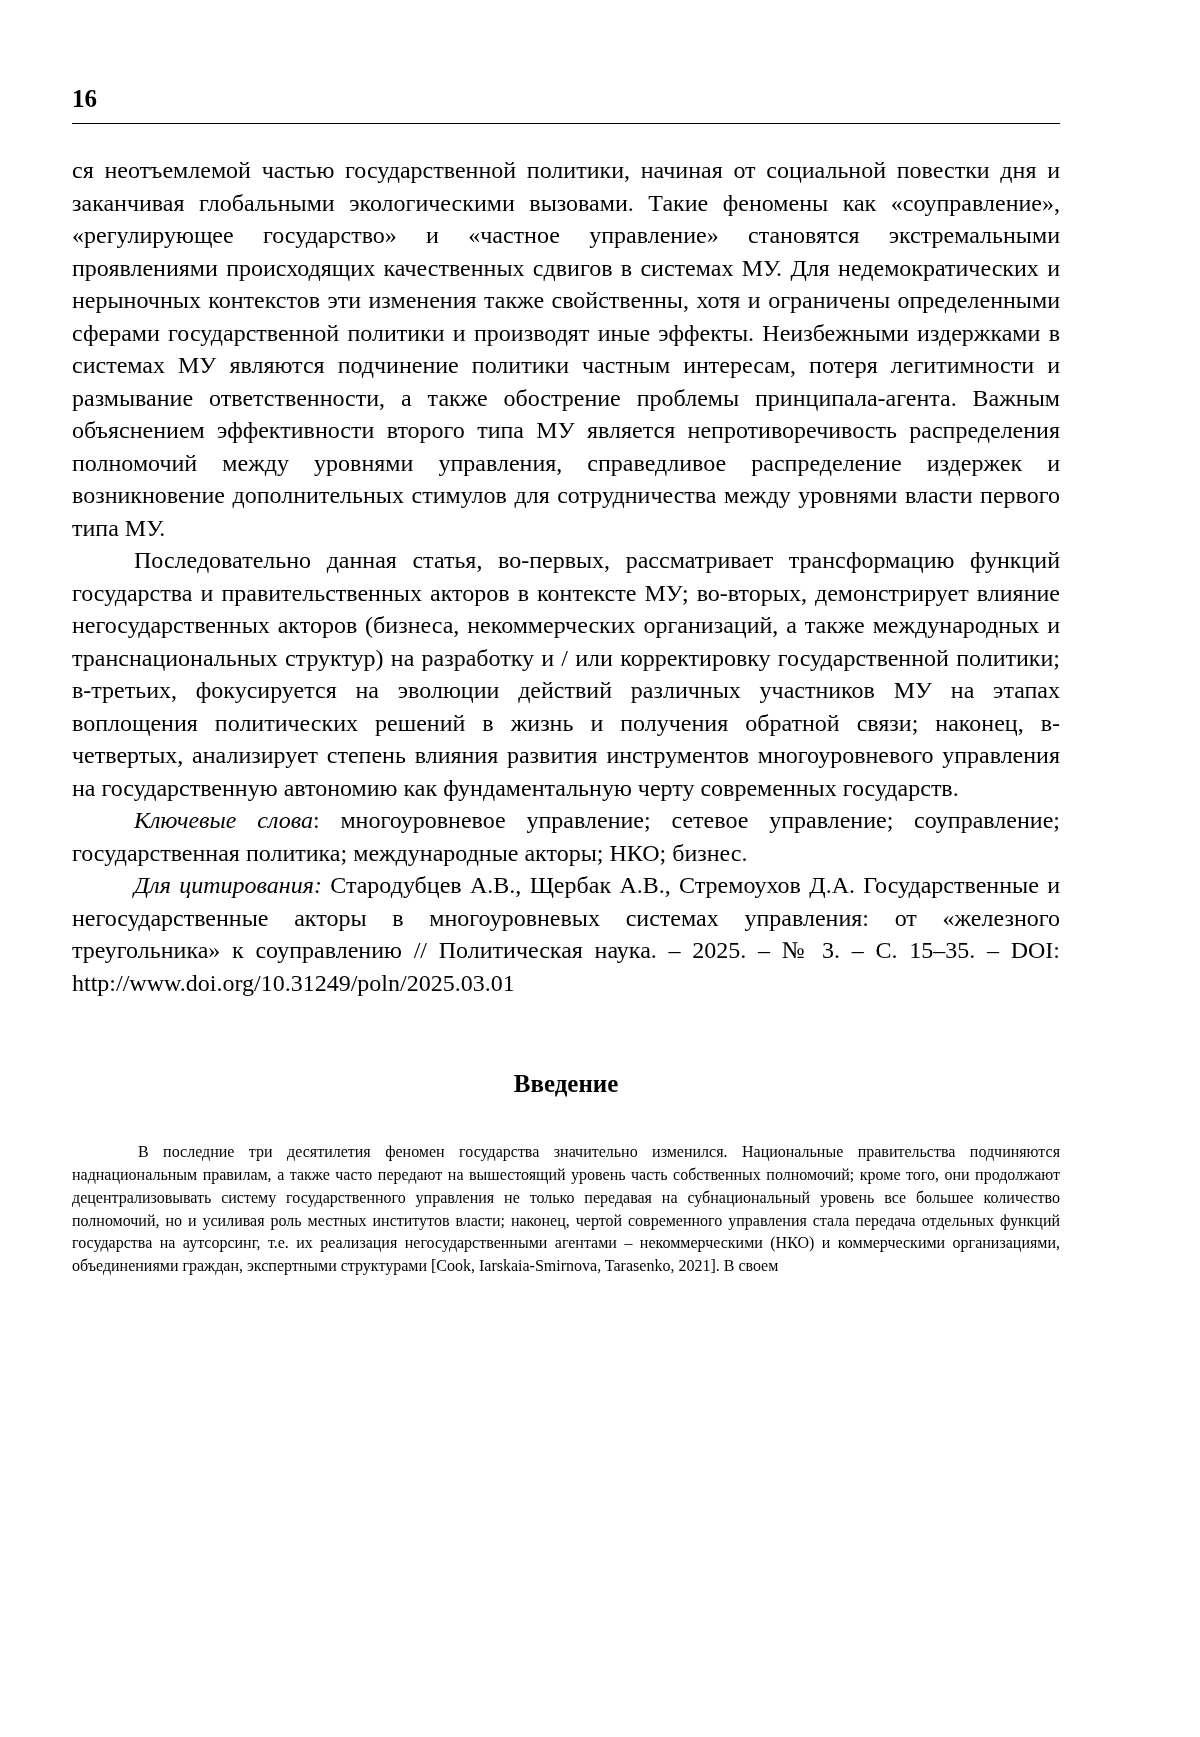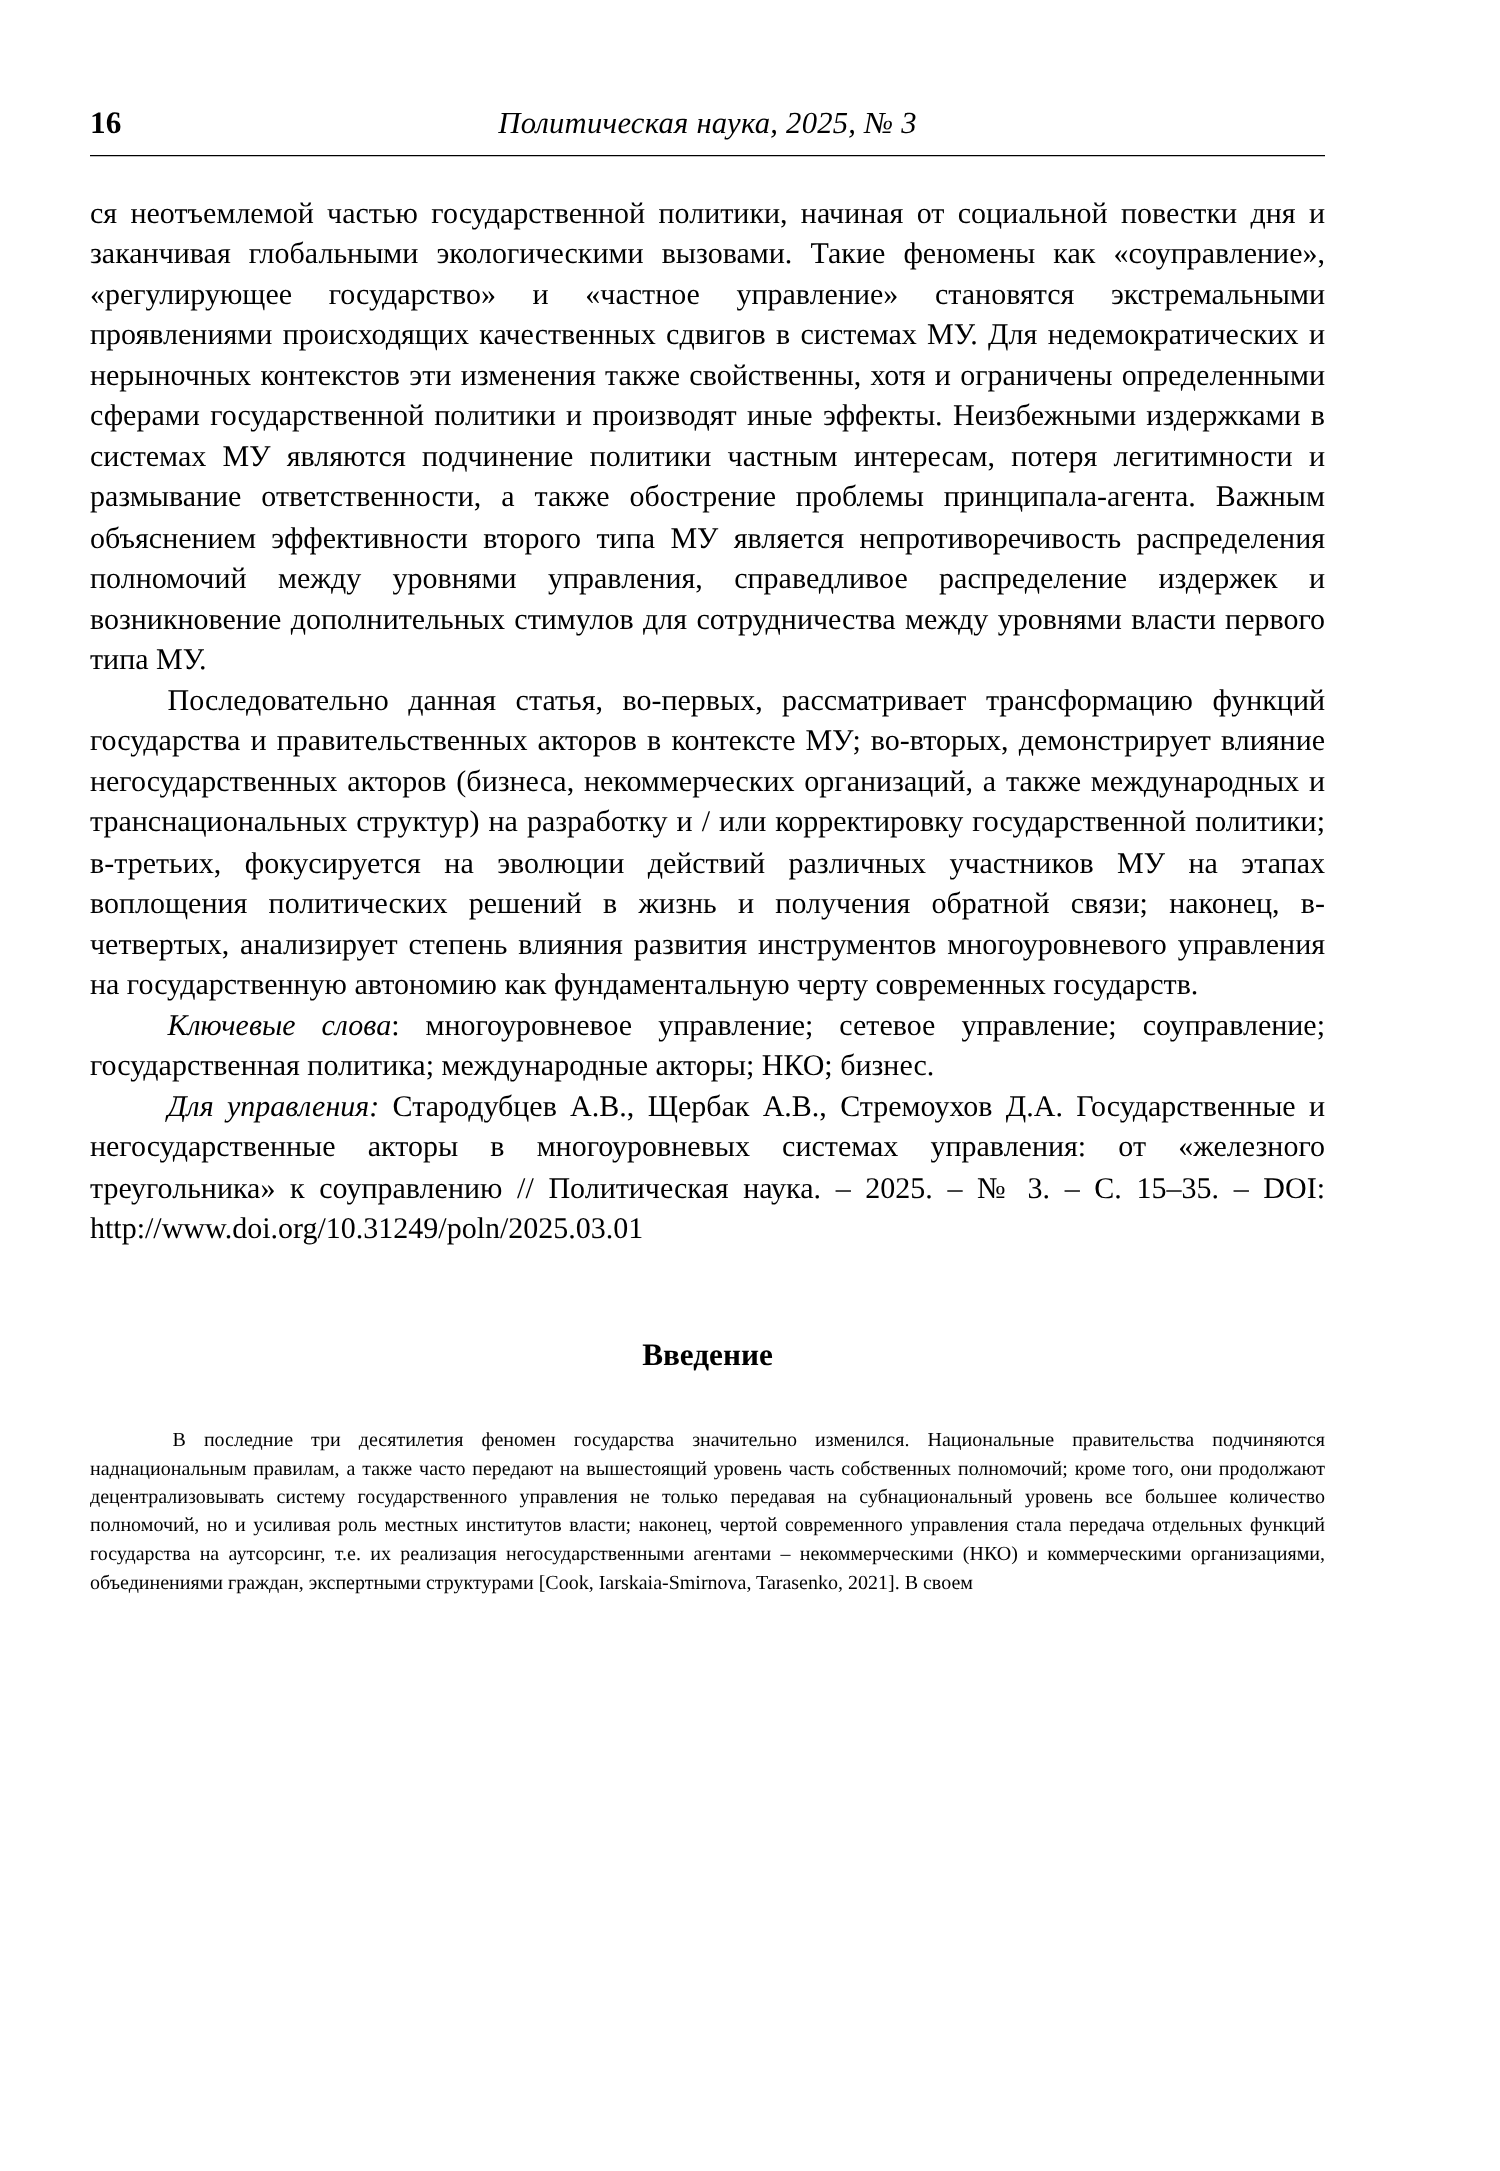--- a/index.html
+++ b/index.html
@@ -84,36 +84,35 @@
     text-indent: 66px;
   }
 </style>
 </head>
 <body>
 
 <div class="page">
 
   <div class="header-row">
     <div class="page-number">16</div>
-    <div class="running-title">Политическая наука, 2025, № 3</div>
   </div>
   <hr class="header-rule">
 
   <div class="body">
 
     <p class="para cont">ся неотъемлемой частью государственной политики, начиная от социальной повестки дня и заканчивая глобальными экологическими вызовами. Такие феномены как «соуправление», «регулирующее государство» и «частное управление» становятся экстремальными проявлениями происходящих качественных сдвигов в системах МУ. Для недемократических и нерыночных контекстов эти изменения также свойственны, хотя и ограничены определенными сферами государственной политики и производят иные эффекты. Неизбежными издержками в системах МУ являются подчинение политики частным интересам, потеря легитимности и размывание ответственности, а также обострение проблемы принципала-агента. Важным объяснением эффективности второго типа МУ является непротиворечивость распределения полномочий между уровнями управления, справедливое распределение издержек и возникновение дополнительных стимулов для сотрудничества между уровнями власти первого типа МУ.</p>
 
     <p class="para indent">Последовательно данная статья, во-первых, рассматривает трансформацию функций государства и правительственных акторов в контексте МУ; во-вторых, демонстрирует влияние негосударственных акторов (бизнеса, некоммерческих организаций, а также международных и транснациональных структур) на разработку и / или корректировку государственной политики; в-третьих, фокусируется на эволюции действий различных участников МУ на этапах воплощения политических решений в жизнь и получения обратной связи; наконец, в-четвертых, анализирует степень влияния развития инструментов многоуровневого управления на государственную автономию как фундаментальную черту современных государств.</p>
 
     <p class="para indent">
       <span class="kw-label">Ключевые слова</span><span>: многоуровневое управление; сетевое управление; соуправление; государственная политика; международные акторы; НКО; бизнес.</span>
     </p>
 
     <p class="para indent">
-      <span class="cite-label">Для управления:</span><span> Стародубцев А.В., Щербак А.В., Стремоухов Д.А. Государственные и негосударственные акторы в многоуровневых системах управления: от «железного треугольника» к соуправлению // Политическая наука. – 2025. – № 3. – С. 15–35. – DOI: http://www.doi.org/10.31249/poln/2025.03.01</span>
+      <span class="cite-label">Для цитирования:</span><span> Стародубцев А.В., Щербак А.В., Стремоухов Д.А. Государственные и негосударственные акторы в многоуровневых системах управления: от «железного треугольника» к соуправлению // Политическая наука. – 2025. – № 3. – С. 15–35. – DOI: http://www.doi.org/10.31249/poln/2025.03.01</span>
     </p>
 
     <h2 class="section-title">Введение</h2>
 
     <div class="intro">
       <p class="para indent">В последние три десятилетия феномен государства значительно изменился. Национальные правительства подчиняются наднациональным правилам, а также часто передают на вышестоящий уровень часть собственных полномочий; кроме того, они продолжают децентрализовывать систему государственного управления не только передавая на субнациональный уровень все большее количество полномочий, но и усиливая роль местных институтов власти; наконец, чертой современного управления стала передача отдельных функций государства на аутсорсинг, т.е. их реализация негосударственными агентами – некоммерческими (НКО) и коммерческими организациями, объединениями граждан, экспертными структурами [Cook, Iarskaia-Smirnova, Tarasenko, 2021]. В своем</p>
     </div>
 
   </div>
 </div>

